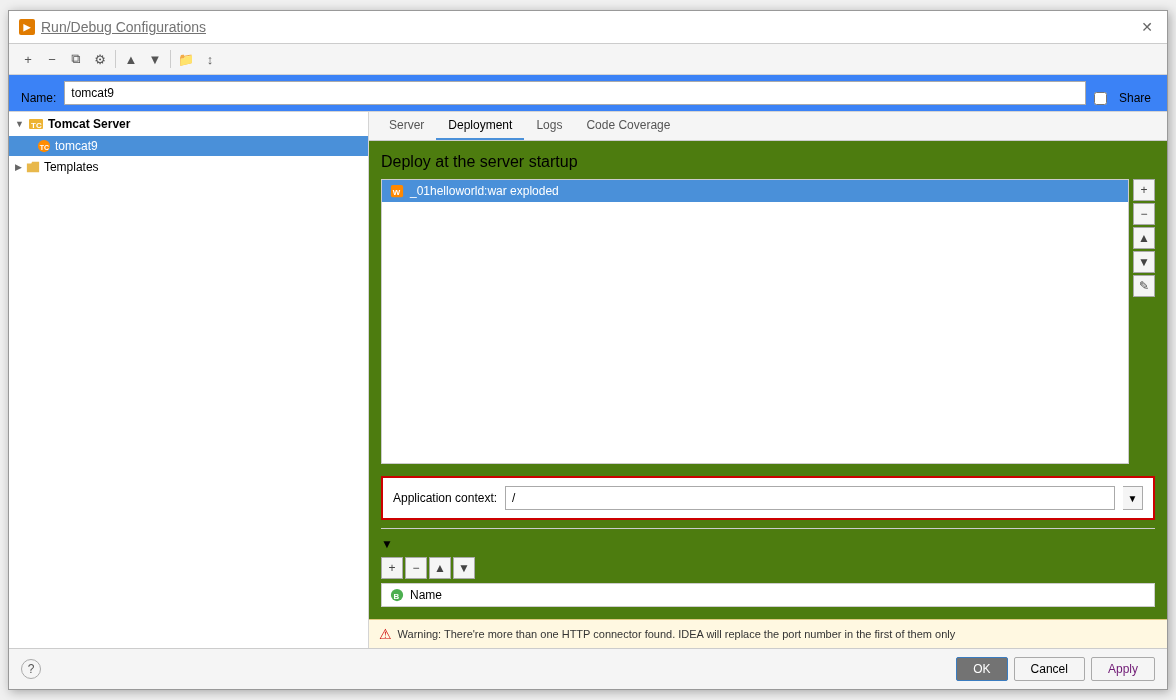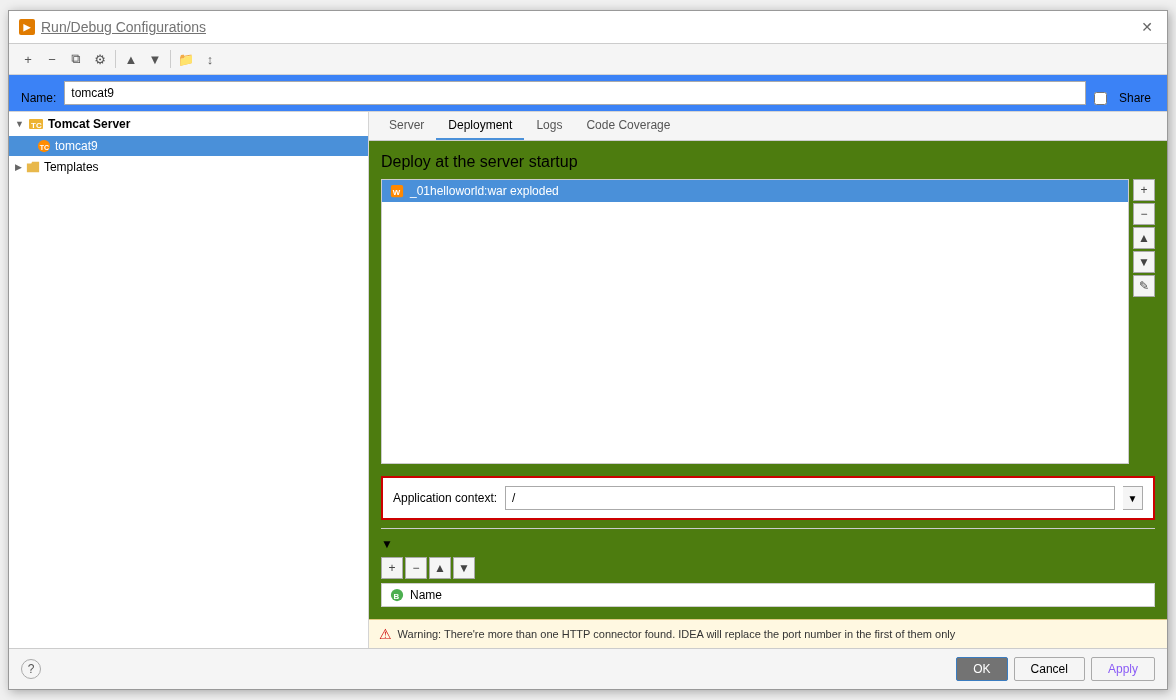--- a/index.html
+++ b/index.html
@@ -393,21 +393,21 @@
       background: #f5f5f5;
     }
 
     .btn.primary {
       background: #737373;
       color: #fff;
       border-color: #3a7cc0;
     }
 
     .btn.disabled {
-      color: #8b5cf6;
+      color: #701a75;
       cursor: default;
     }
 
     .help-icon {
       width: 20px;
       height: 20px;
       border-radius: 50%;
       border: 1px solid #aaa;
       display: flex;
       align-items: center;

